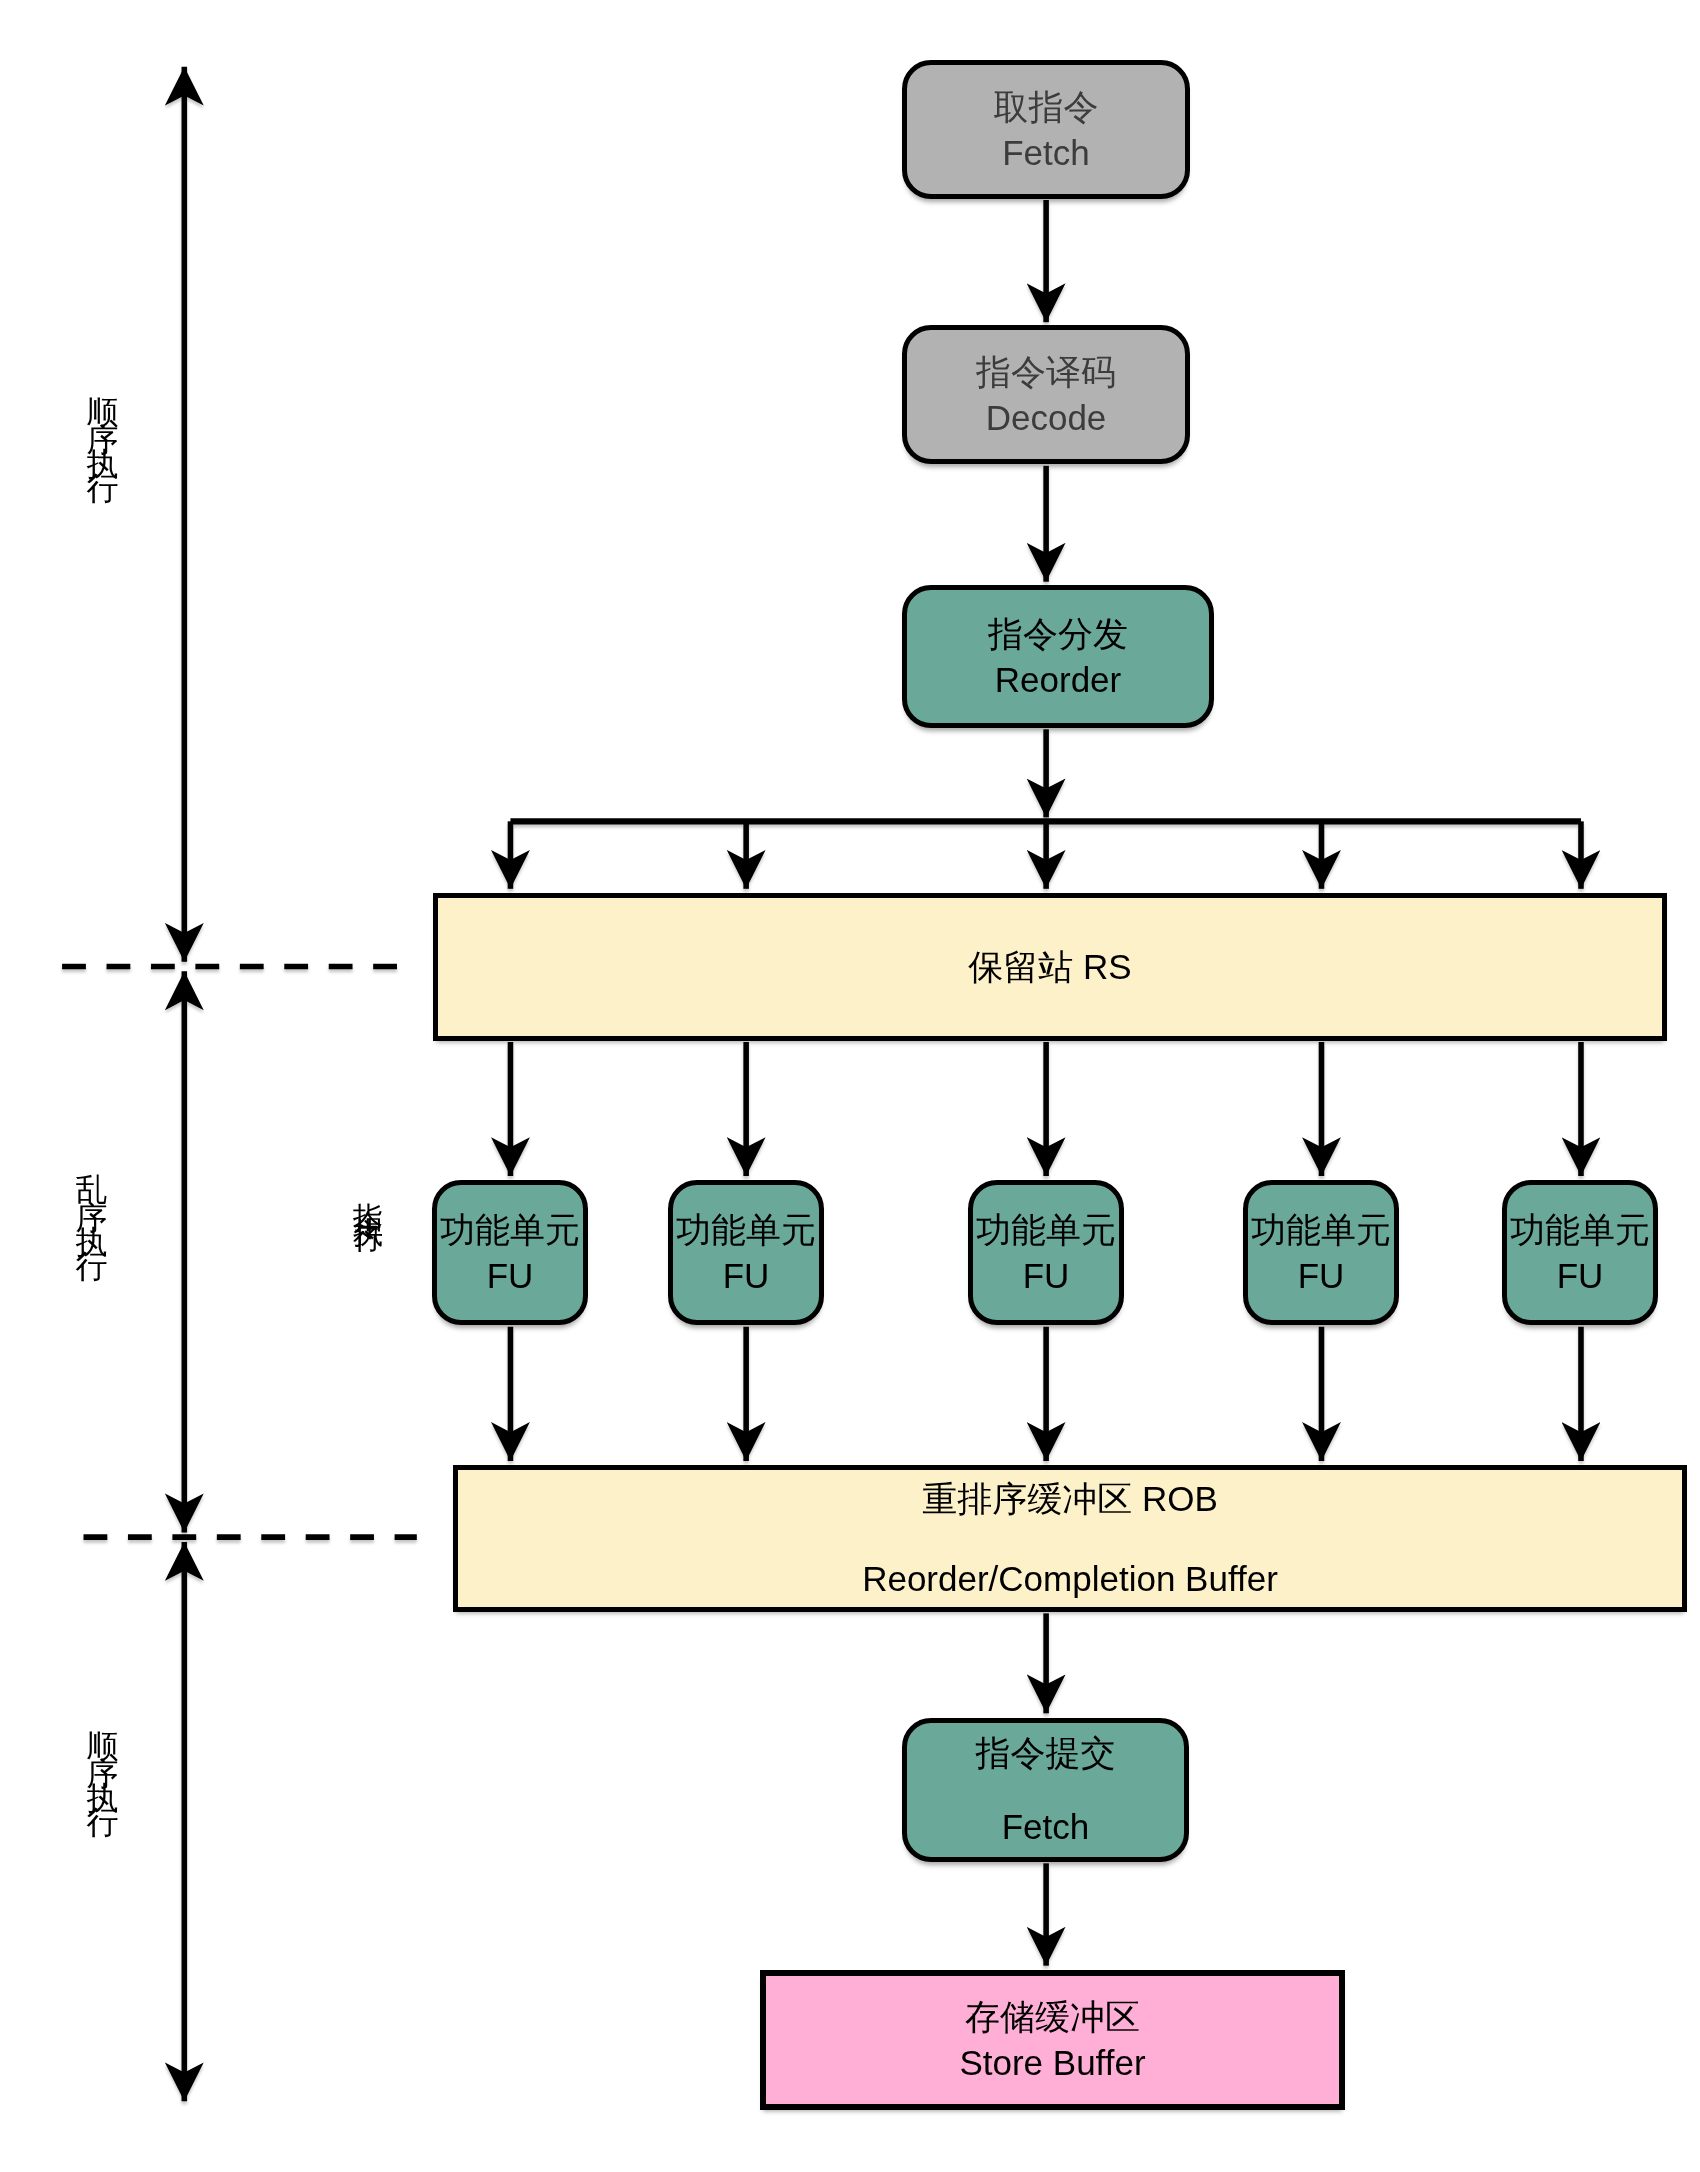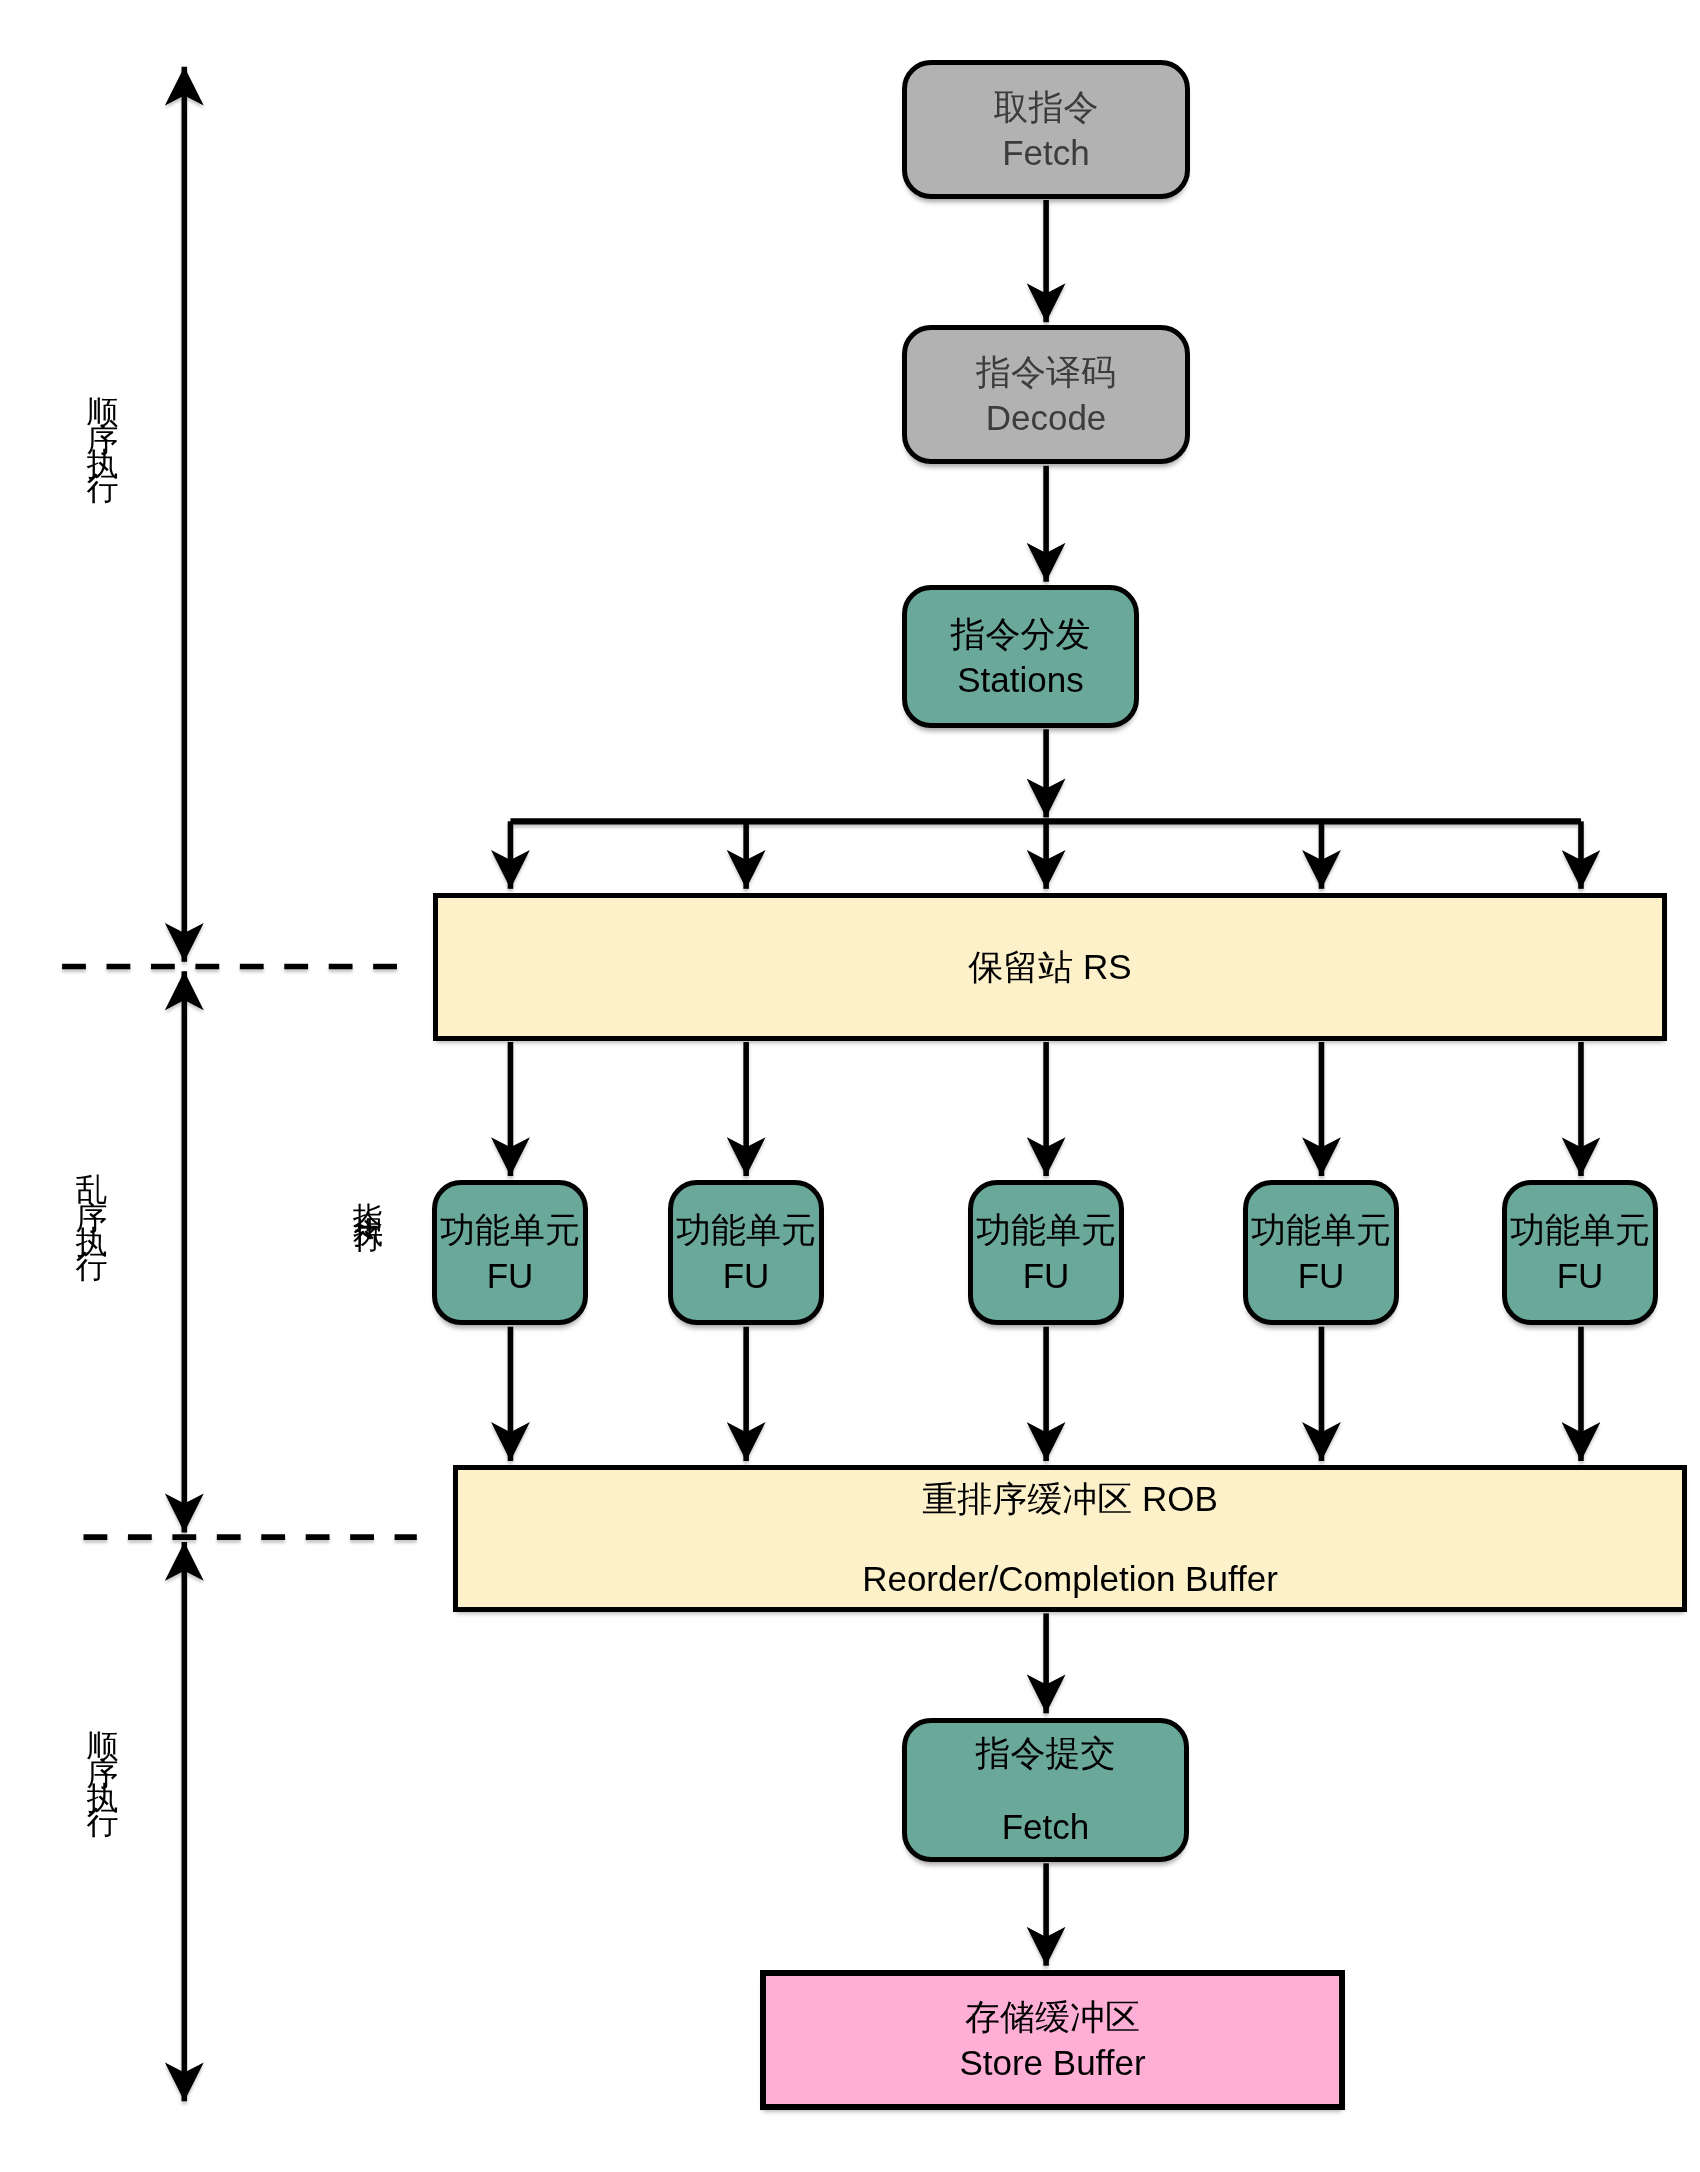--- a/index.html
+++ b/index.html
@@ -103,23 +103,23 @@
   <div class="box gray round" style="left:902px; top:325px; width:288px; height:139px;">
     <div class="bline">指令译码</div>
     <div class="bline">Decode</div>
   </div>
 
   <div class="box gray round" style="left:902px; top:60px; width:288px; height:139px;">
     <div class="bline">取指令</div>
     <div class="bline">Fetch</div>
   </div>
 
-  <div class="box teal round" style="left:902px; top:585px; width:237px; height:143px;">
+  <div class="box teal round" style="left:902px; top:585px; width:312px; height:143px;">
     <div class="bline">指令分发</div>
-    <div class="bline">Stations</div>
+    <div class="bline">Reorder</div>
   </div>
 
   <div class="box yellow" style="left:433px; top:893px; width:1234px; height:148px;">
     <div class="bline">保留站 RS</div>
   </div>
 
   <div class="box teal round" style="left:432px; top:1180px; width:156px; height:145px;">
     <div class="bline">功能单元</div>
     <div class="bline">FU</div>
   </div>

